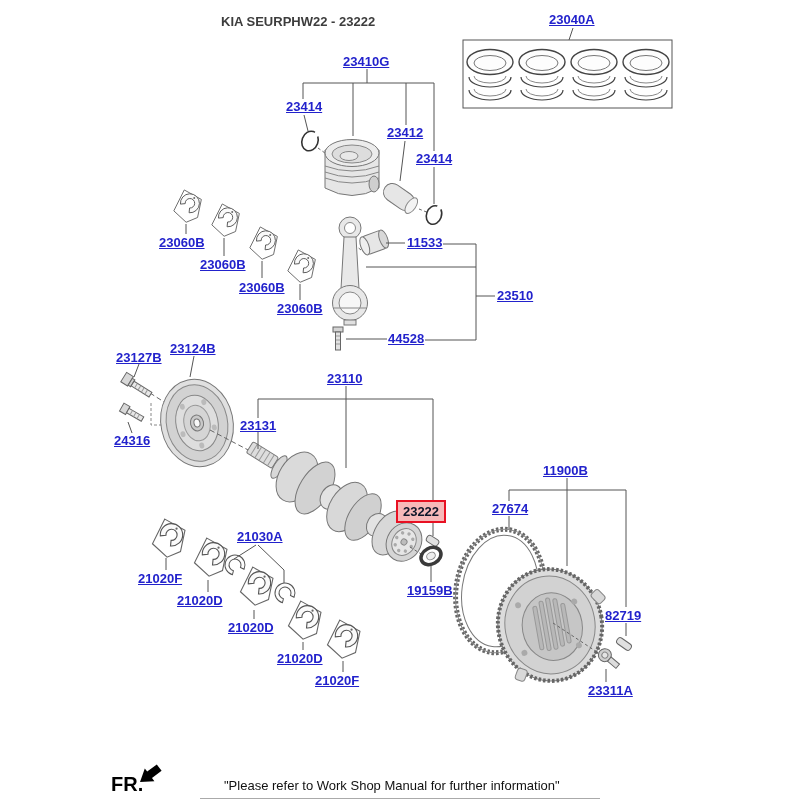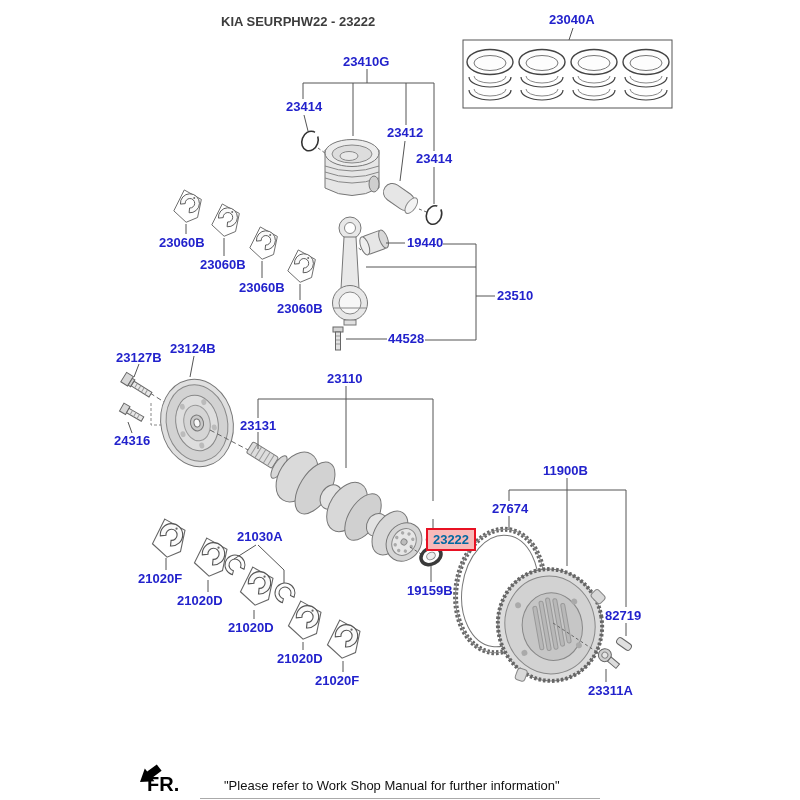--- a/index.html
+++ b/index.html
@@ -1,25 +1,25 @@
 <!DOCTYPE html>
 <html><head>
 <meta charset="utf-8">
 <style>
   html,body{margin:0;padding:0;background:#fff;}
   #stage{position:relative;width:800px;height:800px;background:#ffffff;overflow:hidden;
          font-family:"Liberation Sans",sans-serif;}
   #art{position:absolute;left:0;top:0;}
   .pl{position:absolute;font:bold 13px "Liberation Sans",sans-serif;color:#2222cc;
-      white-space:nowrap;line-height:13px;}
+      white-space:nowrap;line-height:13px;text-decoration:underline;}
   .tl{position:absolute;font:600 13px "Liberation Sans",sans-serif;color:#3d3d3d;white-space:nowrap;text-align:center;}
-  #hl-box{position:absolute;left:426px;top:500px;width:46px;height:19px;
+  #hl-box{position:absolute;left:396px;top:500px;width:46px;height:19px;
           border:2px solid #e81123;background:#f7b9b9;display:flex;align-items:center;
-          justify-content:center;font:bold 13px "Liberation Sans",sans-serif;color:#0369a1;margin-top:28px;}
-  #fr{position:absolute;left:111px;top:773px;font:600 20px "Liberation Sans",sans-serif;color:#000;margin-left:36px;}
+          justify-content:center;font:bold 13px "Liberation Sans",sans-serif;color:#0f172a;}
+  #fr{position:absolute;left:111px;top:773px;font:600 20px "Liberation Sans",sans-serif;color:#000;}
   #note{position:absolute;left:224px;top:778px;font:13px "Liberation Sans",sans-serif;color:#111;white-space:nowrap;}
 </style>
 </head>
 <body>
 
 <div id="stage">
 
 <svg id="art" width="800" height="800" viewBox="0 0 800 800">
   <defs>
     <g id="ringset">
@@ -237,21 +237,21 @@
   </g>
 </svg>
 
 <div class="tl" style="left:221px;top:14px">KIA SEURPHW22 - 23222</div>
 
 <div class="pl" style="left:549px;top:13px">23040A</div>
 <div class="pl" style="left:343px;top:55px">23410G</div>
 <div class="pl" style="left:286px;top:100px">23414</div>
 <div class="pl" style="left:387px;top:126px">23412</div>
 <div class="pl" style="left:416px;top:152px">23414</div>
-<div class="pl" style="left:407px;top:236px">19440</div>
+<div class="pl" style="left:407px;top:236px">11533</div>
 <div class="pl" style="left:497px;top:289px">23510</div>
 <div class="pl" style="left:388px;top:332px">44528</div>
 
 <div class="pl" style="left:159px;top:236px">23060B</div>
 <div class="pl" style="left:200px;top:258px">23060B</div>
 <div class="pl" style="left:239px;top:281px">23060B</div>
 <div class="pl" style="left:277px;top:302px">23060B</div>
 
 <div class="pl" style="left:116px;top:351px">23127B</div>
 <div class="pl" style="left:170px;top:342px">23124B</div>

